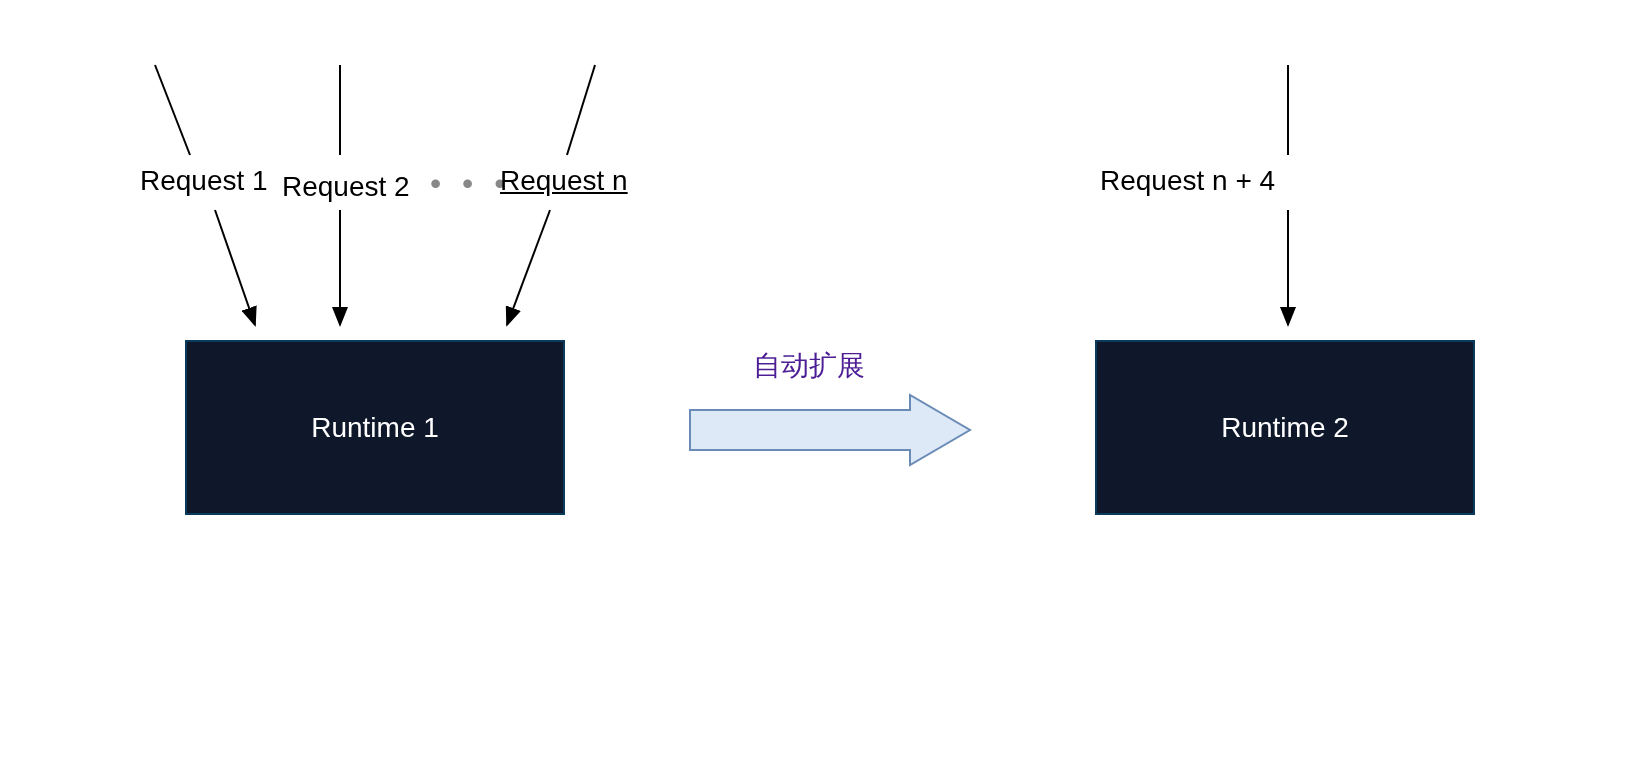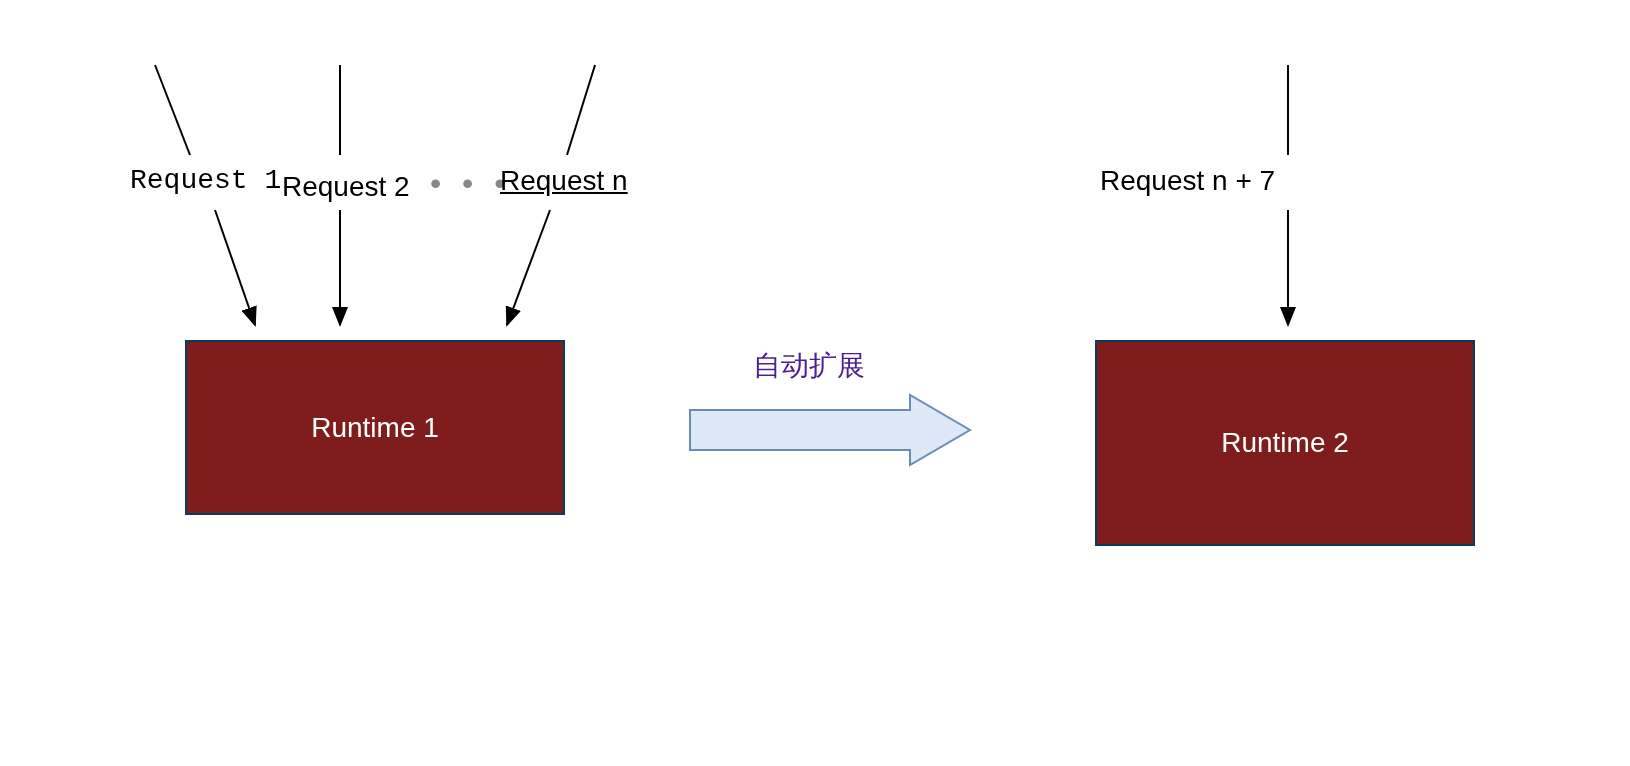--- a/index.html
+++ b/index.html
@@ -14,49 +14,48 @@
       font-family: Arial, Helvetica, sans-serif;
       position: relative;
     }
     .diagram-container {
       position: relative;
       width: 100%;
       height: 100%;
     }
     .runtime-box {
       position: absolute;
-      background: #7f1d1d;
+      background: #0f172a;
       border: 2px solid #0a3a5c;
       color: #ffffff;
       font-size: 28px;
       display: flex;
       align-items: center;
       justify-content: center;
     }
     .runtime-1 {
       left: 185px;
       top: 340px;
       width: 380px;
       height: 175px;
     }
     .runtime-2 {
       left: 1095px;
       top: 340px;
       width: 380px;
-      height: 206px;
+      height: 175px;
     }
     .request-label {
       position: absolute;
       font-size: 28px;
       color: #000000;
     }
     .label-req1 {
-      left: 130px;
+      left: 140px;
       top: 165px;
-      font-family: Liberation Mono, monospace;
     }
     .label-req2 {
       left: 282px;
       top: 171px;
     }
     .label-reqn {
       left: 500px;
       top: 165px;
       text-decoration: underline;
     }
@@ -85,21 +84,21 @@
   </style>
 </head>
 <body>
 
 <div class="diagram-container">
 
   <div class="request-label label-req1">Request 1</div>
   <div class="request-label label-req2">Request 2</div>
   <div class="ellipsis">• • •</div>
   <div class="request-label label-reqn">Request n</div>
-  <div class="request-label label-reqn1">Request n + 7</div>
+  <div class="request-label label-reqn1">Request n + 4</div>
 
   <svg class="arrow-svg" style="left:130px; top:55px;" width="200" height="290">
     <defs>
       <marker id="arrowhead1" markerWidth="10" markerHeight="8" refX="9" refY="4" orient="auto">
         <polygon points="0 0, 10 4, 0 8" fill="#000000"></polygon>
       </marker>
     </defs>
     <line x1="25" y1="10" x2="60" y2="100" stroke="#000000" stroke-width="2"></line>
     <line x1="85" y1="155" x2="125" y2="270" stroke="#000000" stroke-width="2" marker-end="url(#arrowhead1)"></line>
   </svg>

